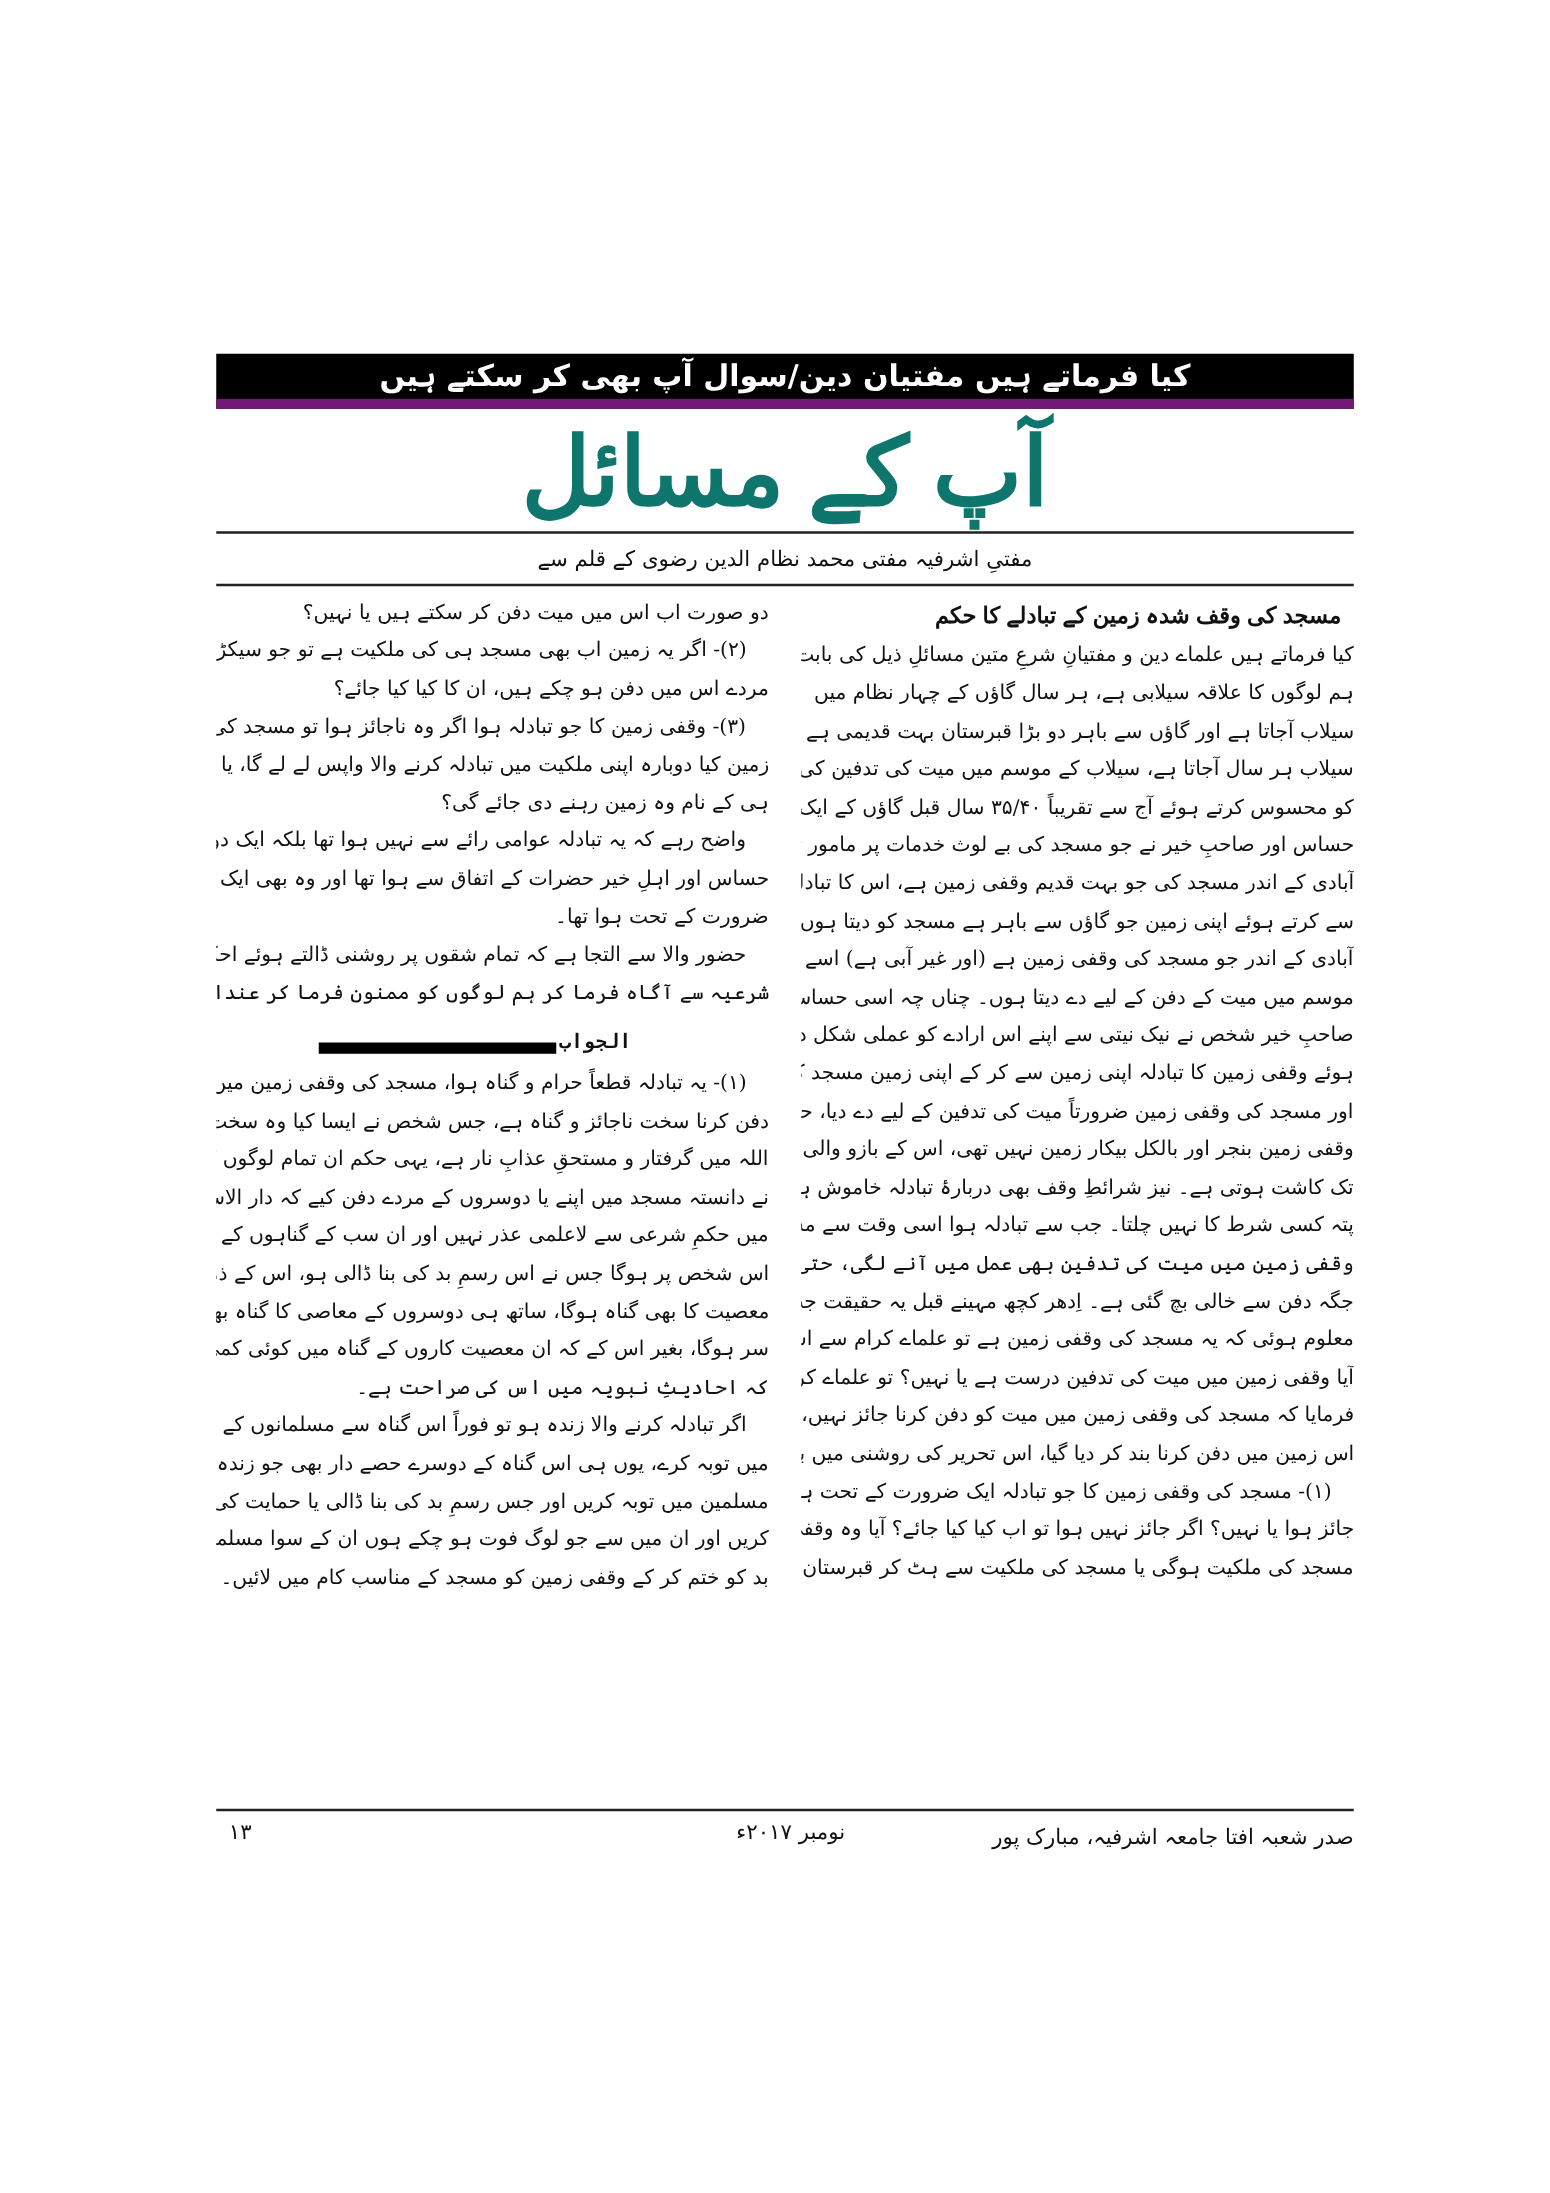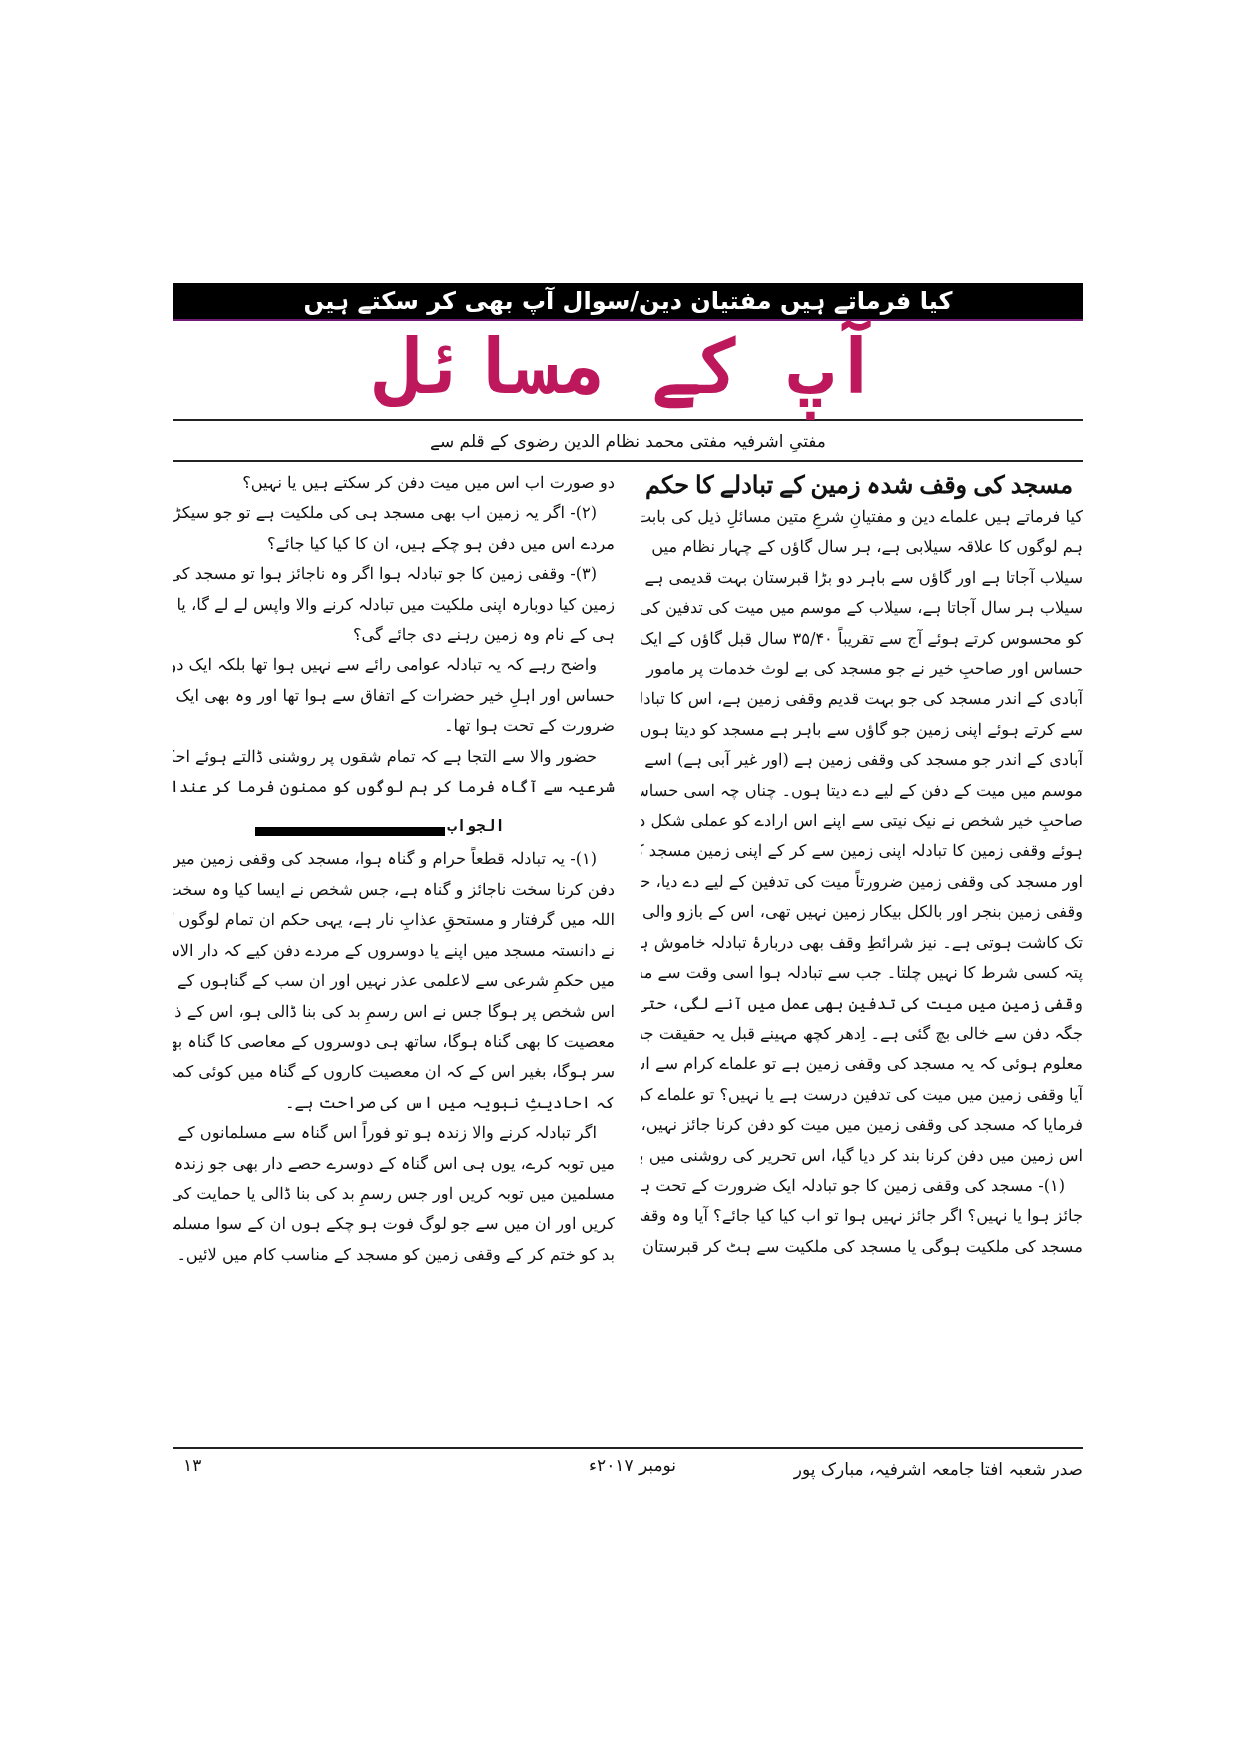--- a/index.html
+++ b/index.html
@@ -2,32 +2,32 @@
 <html><head>
 <meta charset="utf-8">
 <style>
   html, body { margin: 0; padding: 0; background: #ffffff; }
   body { width: 1240px; height: 1754px; position: relative; overflow: hidden;
          font-family: "DejaVu Sans", sans-serif; color: #111; }
   .page { position: absolute; left: 173px; top: 283px; width: 910px; }
   .banner { background: #000; color: #fff; height: 36px; direction: rtl;
             display: flex; align-items: center; justify-content: center;
             font-family: "DejaVu Sans", sans-serif; font-weight: bold; font-size: 24px;
-            border-bottom: 2px solid #701a75; letter-spacing: 0; }
+            border-bottom: 8px solid #701a75; letter-spacing: 0; }
   .masthead { text-align: center; direction: rtl; margin-top: 6px; height: 92px;
-              font-family: Liberation Mono, monospace; font-weight: 900; font-size: 76px;
-              line-height: 92px; color: #be185d; }
+              font-family: Liberation Serif, serif; font-weight: 900; font-size: 76px;
+              line-height: 92px; color: #0f766e; }
   .rule { height: 0; border-top: 2px solid #222; }
   .byline { direction: rtl; text-align: center; font-family: "DejaVu Serif", serif;
             font-size: 17px; padding: 10px 0 9px; color: #111; }
   .columns { direction: rtl; display: flex; gap: 26px; margin-top: 6px; }
   .col { width: 442px; font-family: "DejaVu Serif", serif; font-size: 16.2px;
          line-height: 30.4px; text-align: justify; text-align-last: right; }
   .col .line { display: block; white-space: nowrap; overflow: hidden; }
-  .heading { font-family: Liberation Serif, serif; font-weight: bold; font-size: 24px;
+  .heading { font-family: Liberation Sans, sans-serif; font-weight: bold; font-size: 18px;
              line-height: 34px; margin: 0 10px 0 0; }
   .answer-head { display: flex; align-items: flex-end; direction: rtl; margin: 6px 0 2px 0; height: 34px; }
   .answer-head .label { font-family: Liberation Mono, monospace; font-weight: 900; font-size: 16px; line-height: 30px; margin-right: 110px; }
   .answer-head .bar { flex: 0 0 190px; height: 9px; background: #000; margin-bottom: 6px; margin-right: 2px; }
   .indent { padding-right: 18px; }
   .footer-rule { position: absolute; left: 173px; top: 1447px; width: 910px; border-top: 2px solid #222; }
   .footer { position: absolute; left: 173px; top: 1455px; width: 910px; height: 26px;
             direction: rtl; font-family: "DejaVu Serif", serif; font-size: 17px; }
   .footer .left { position: absolute; left: 10px; top: 0; }
   .footer .center { position: absolute; left: 416px; top: 0; }

